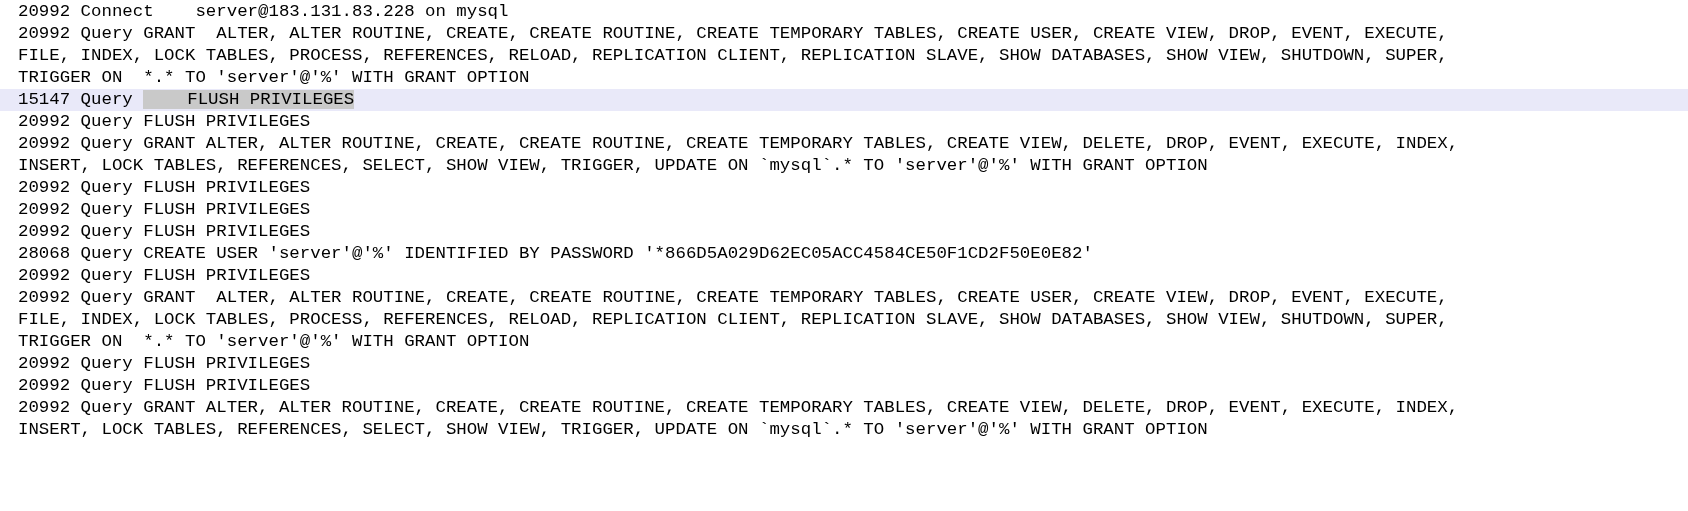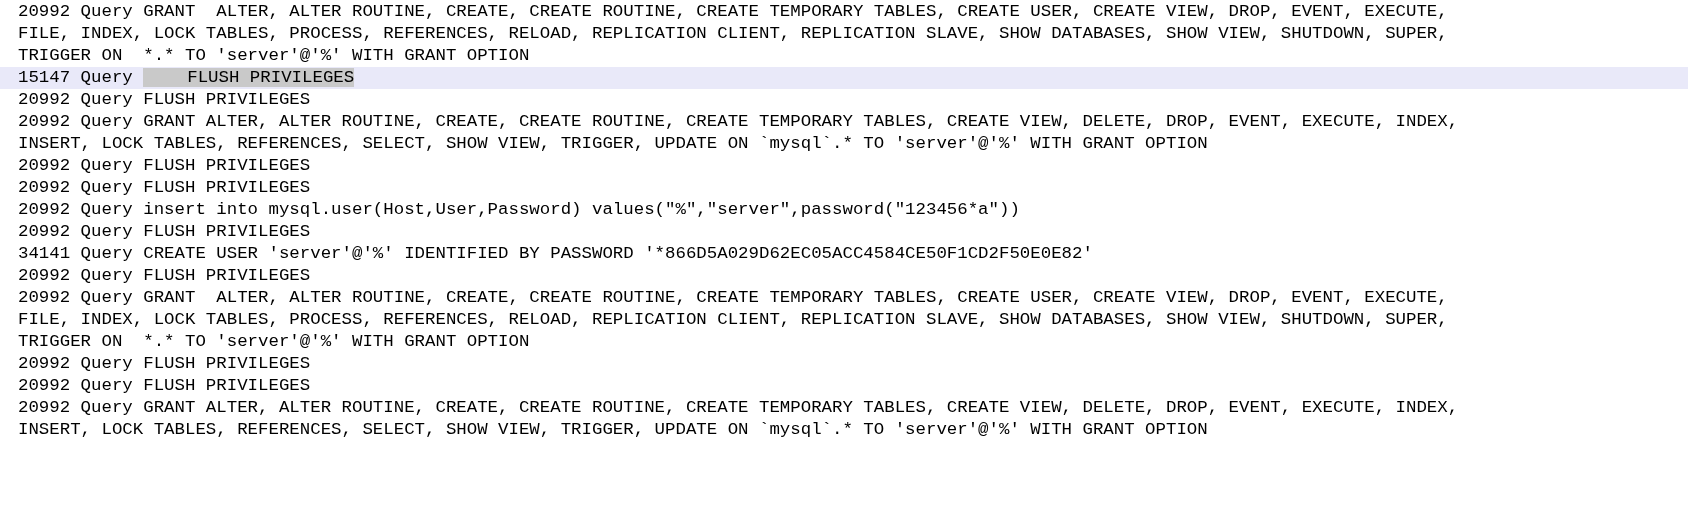--- a/index.html
+++ b/index.html
@@ -39,32 +39,32 @@
   .sel {
     background: #c9c9c9;
     color: #000000;
     padding-left: 44px;
   }
 </style>
 </head>
 <body>
 
 <div id="log-view">
+    <div class="log-entry"><span>20992 Connect    server@183.131.83.228 on mysql</span></div>
     <div class="log-entry"><span>20992 Query GRANT  ALTER, ALTER ROUTINE, CREATE, CREATE ROUTINE, CREATE TEMPORARY TABLES, CREATE USER, CREATE VIEW, DROP, EVENT, EXECUTE,</span></div>
     <div class="log-entry"><span>FILE, INDEX, LOCK TABLES, PROCESS, REFERENCES, RELOAD, REPLICATION CLIENT, REPLICATION SLAVE, SHOW DATABASES, SHOW VIEW, SHUTDOWN, SUPER,</span></div>
     <div class="log-entry"><span>TRIGGER ON  *.* TO 'server'@'%' WITH GRANT OPTION</span></div>
     <div class="log-entry highlight-row"><span>15147 Query </span><span class="sel">FLUSH PRIVILEGES</span></div>
     <div class="log-entry"><span>20992 Query FLUSH PRIVILEGES</span></div>
     <div class="log-entry"><span>20992 Query GRANT ALTER, ALTER ROUTINE, CREATE, CREATE ROUTINE, CREATE TEMPORARY TABLES, CREATE VIEW, DELETE, DROP, EVENT, EXECUTE, INDEX,</span></div>
     <div class="log-entry"><span>INSERT, LOCK TABLES, REFERENCES, SELECT, SHOW VIEW, TRIGGER, UPDATE ON `mysql`.* TO 'server'@'%' WITH GRANT OPTION</span></div>
     <div class="log-entry"><span>20992 Query FLUSH PRIVILEGES</span></div>
     <div class="log-entry"><span>20992 Query FLUSH PRIVILEGES</span></div>
-    <div class="log-entry"><span>20992 Query insert into mysql.user(Host,User,Password) values("%","server",password("123456*a"))</span></div>
     <div class="log-entry"><span>20992 Query FLUSH PRIVILEGES</span></div>
-    <div class="log-entry"><span>34141 Query CREATE USER 'server'@'%' IDENTIFIED BY PASSWORD '*866D5A029D62EC05ACC4584CE50F1CD2F50E0E82'</span></div>
+    <div class="log-entry"><span>28068 Query CREATE USER 'server'@'%' IDENTIFIED BY PASSWORD '*866D5A029D62EC05ACC4584CE50F1CD2F50E0E82'</span></div>
     <div class="log-entry"><span>20992 Query FLUSH PRIVILEGES</span></div>
     <div class="log-entry"><span>20992 Query GRANT  ALTER, ALTER ROUTINE, CREATE, CREATE ROUTINE, CREATE TEMPORARY TABLES, CREATE USER, CREATE VIEW, DROP, EVENT, EXECUTE,</span></div>
     <div class="log-entry"><span>FILE, INDEX, LOCK TABLES, PROCESS, REFERENCES, RELOAD, REPLICATION CLIENT, REPLICATION SLAVE, SHOW DATABASES, SHOW VIEW, SHUTDOWN, SUPER,</span></div>
     <div class="log-entry"><span>TRIGGER ON  *.* TO 'server'@'%' WITH GRANT OPTION</span></div>
     <div class="log-entry"><span>20992 Query FLUSH PRIVILEGES</span></div>
     <div class="log-entry"><span>20992 Query FLUSH PRIVILEGES</span></div>
     <div class="log-entry"><span></span></div>
     <div class="log-entry"><span>20992 Query GRANT ALTER, ALTER ROUTINE, CREATE, CREATE ROUTINE, CREATE TEMPORARY TABLES, CREATE VIEW, DELETE, DROP, EVENT, EXECUTE, INDEX,</span></div>
     <div class="log-entry"><span>INSERT, LOCK TABLES, REFERENCES, SELECT, SHOW VIEW, TRIGGER, UPDATE ON `mysql`.* TO 'server'@'%' WITH GRANT OPTION</span></div>
   </div>

